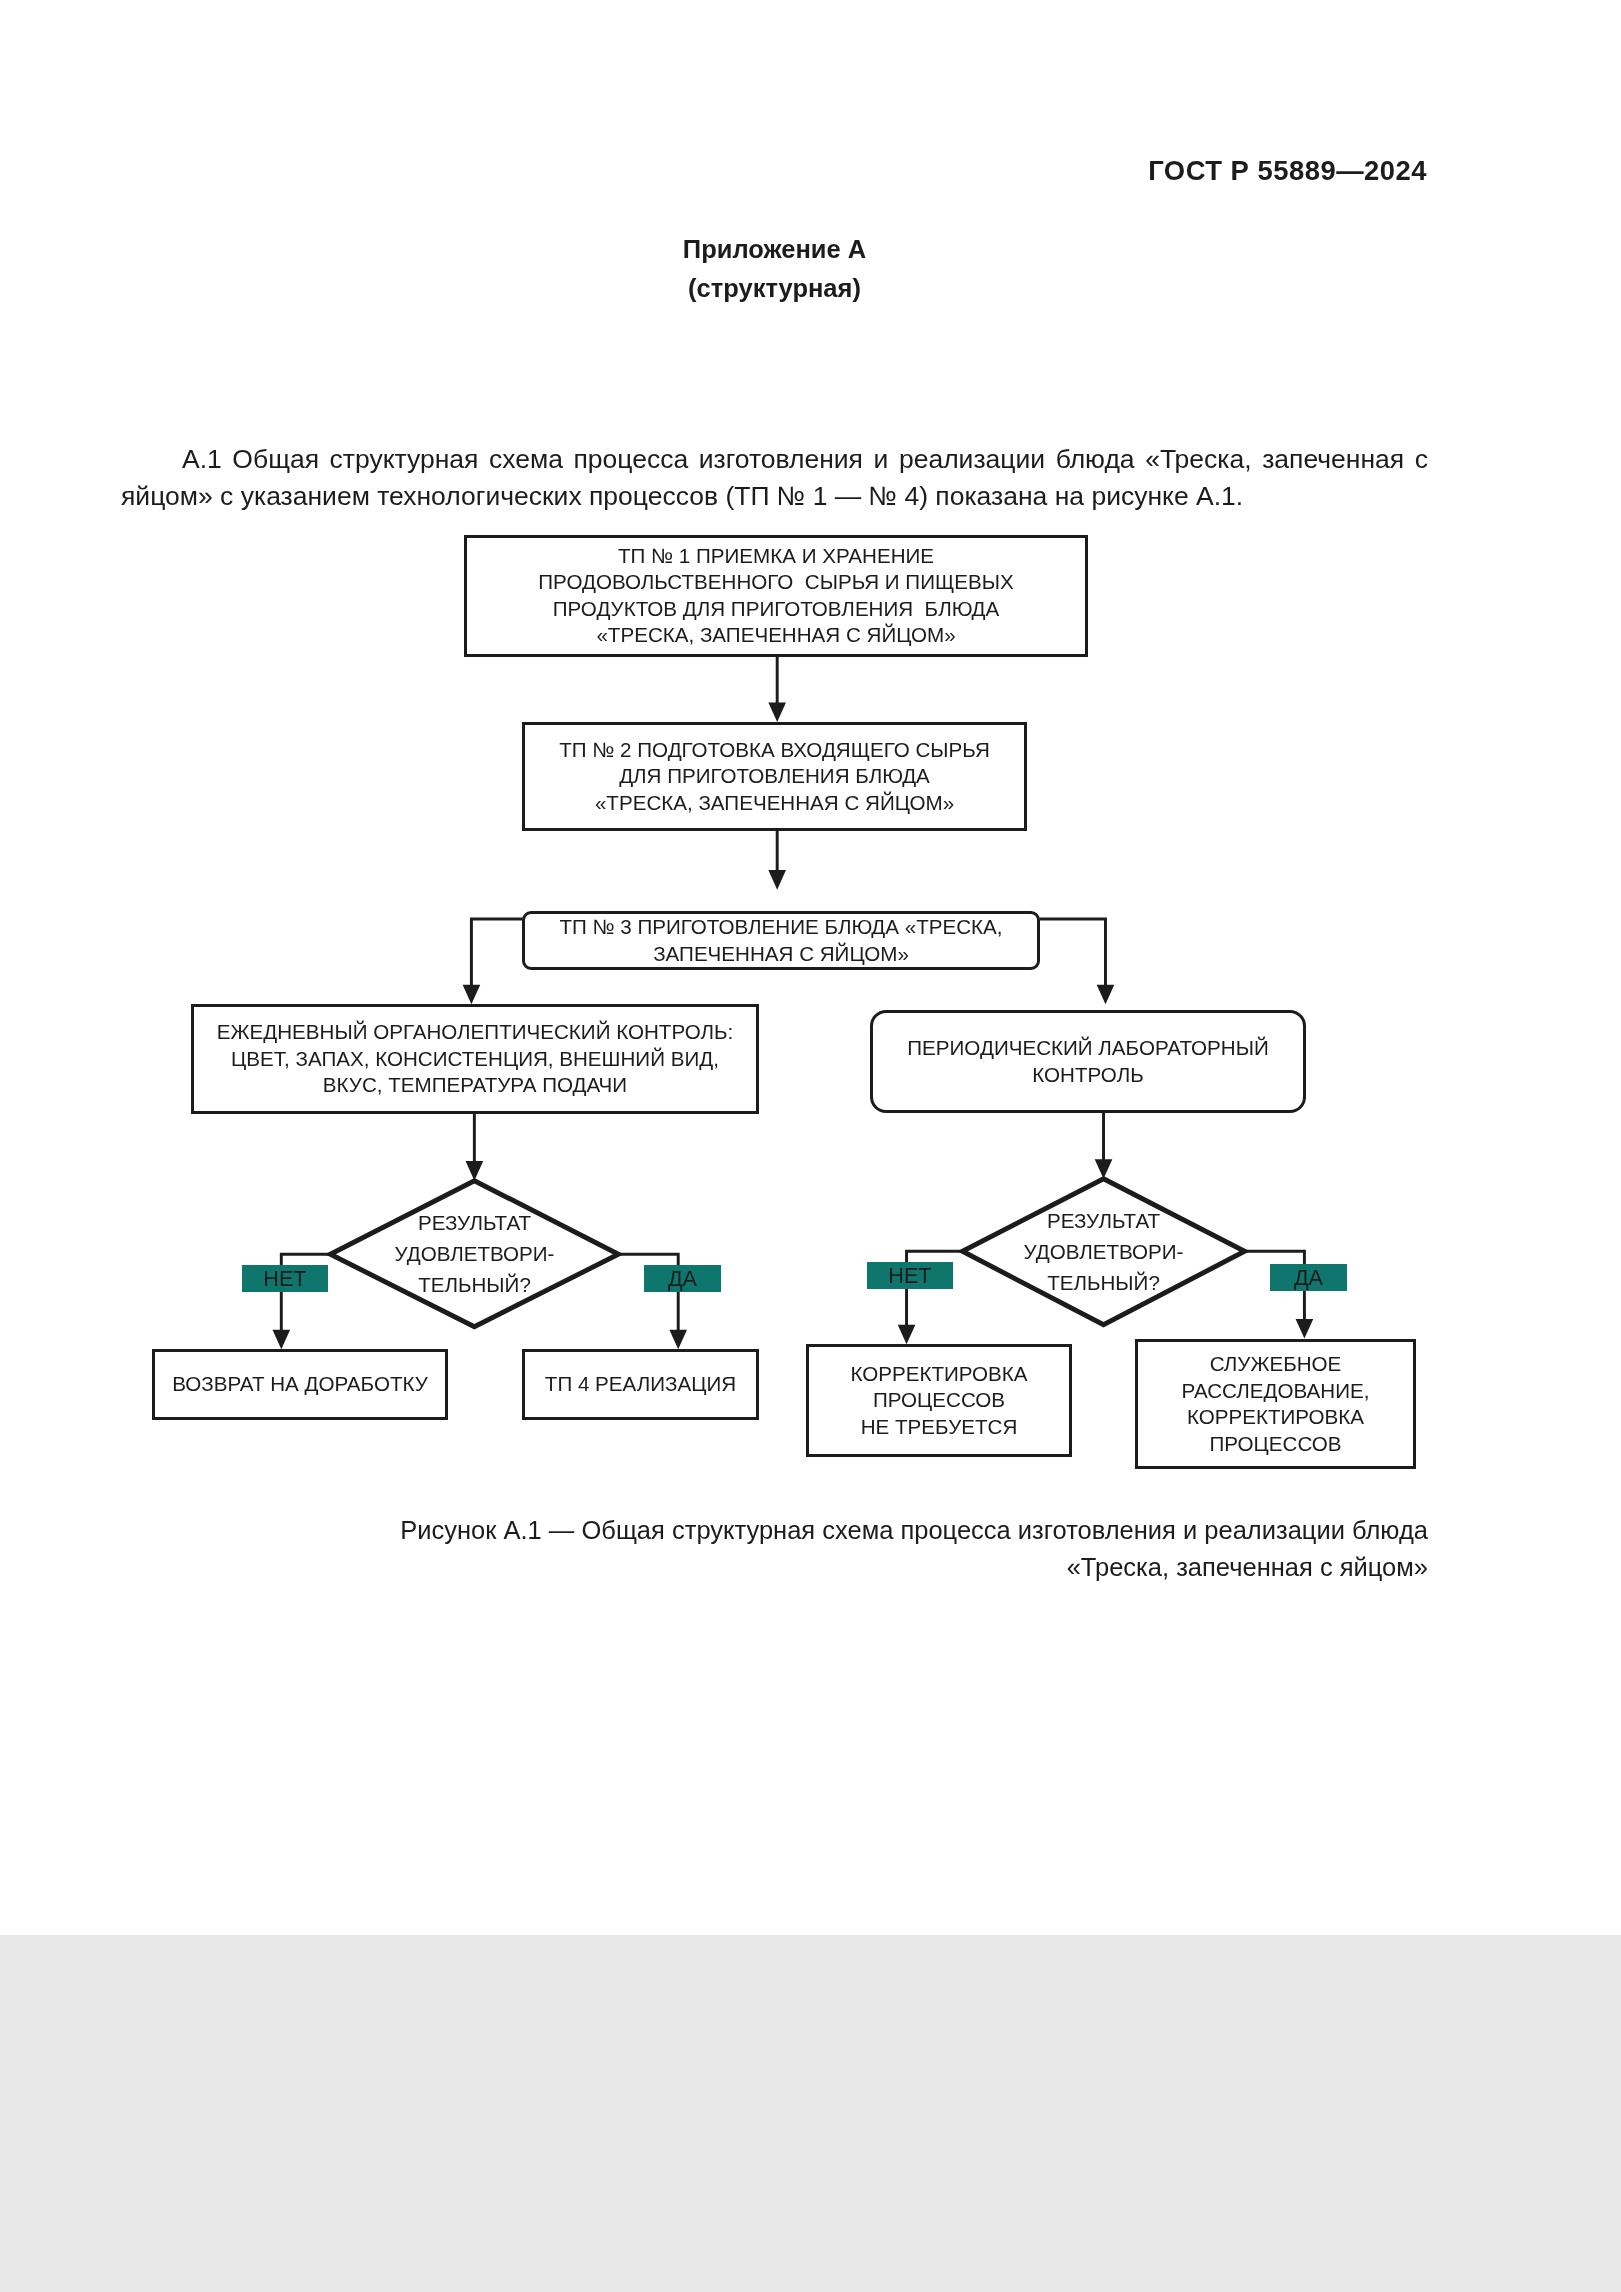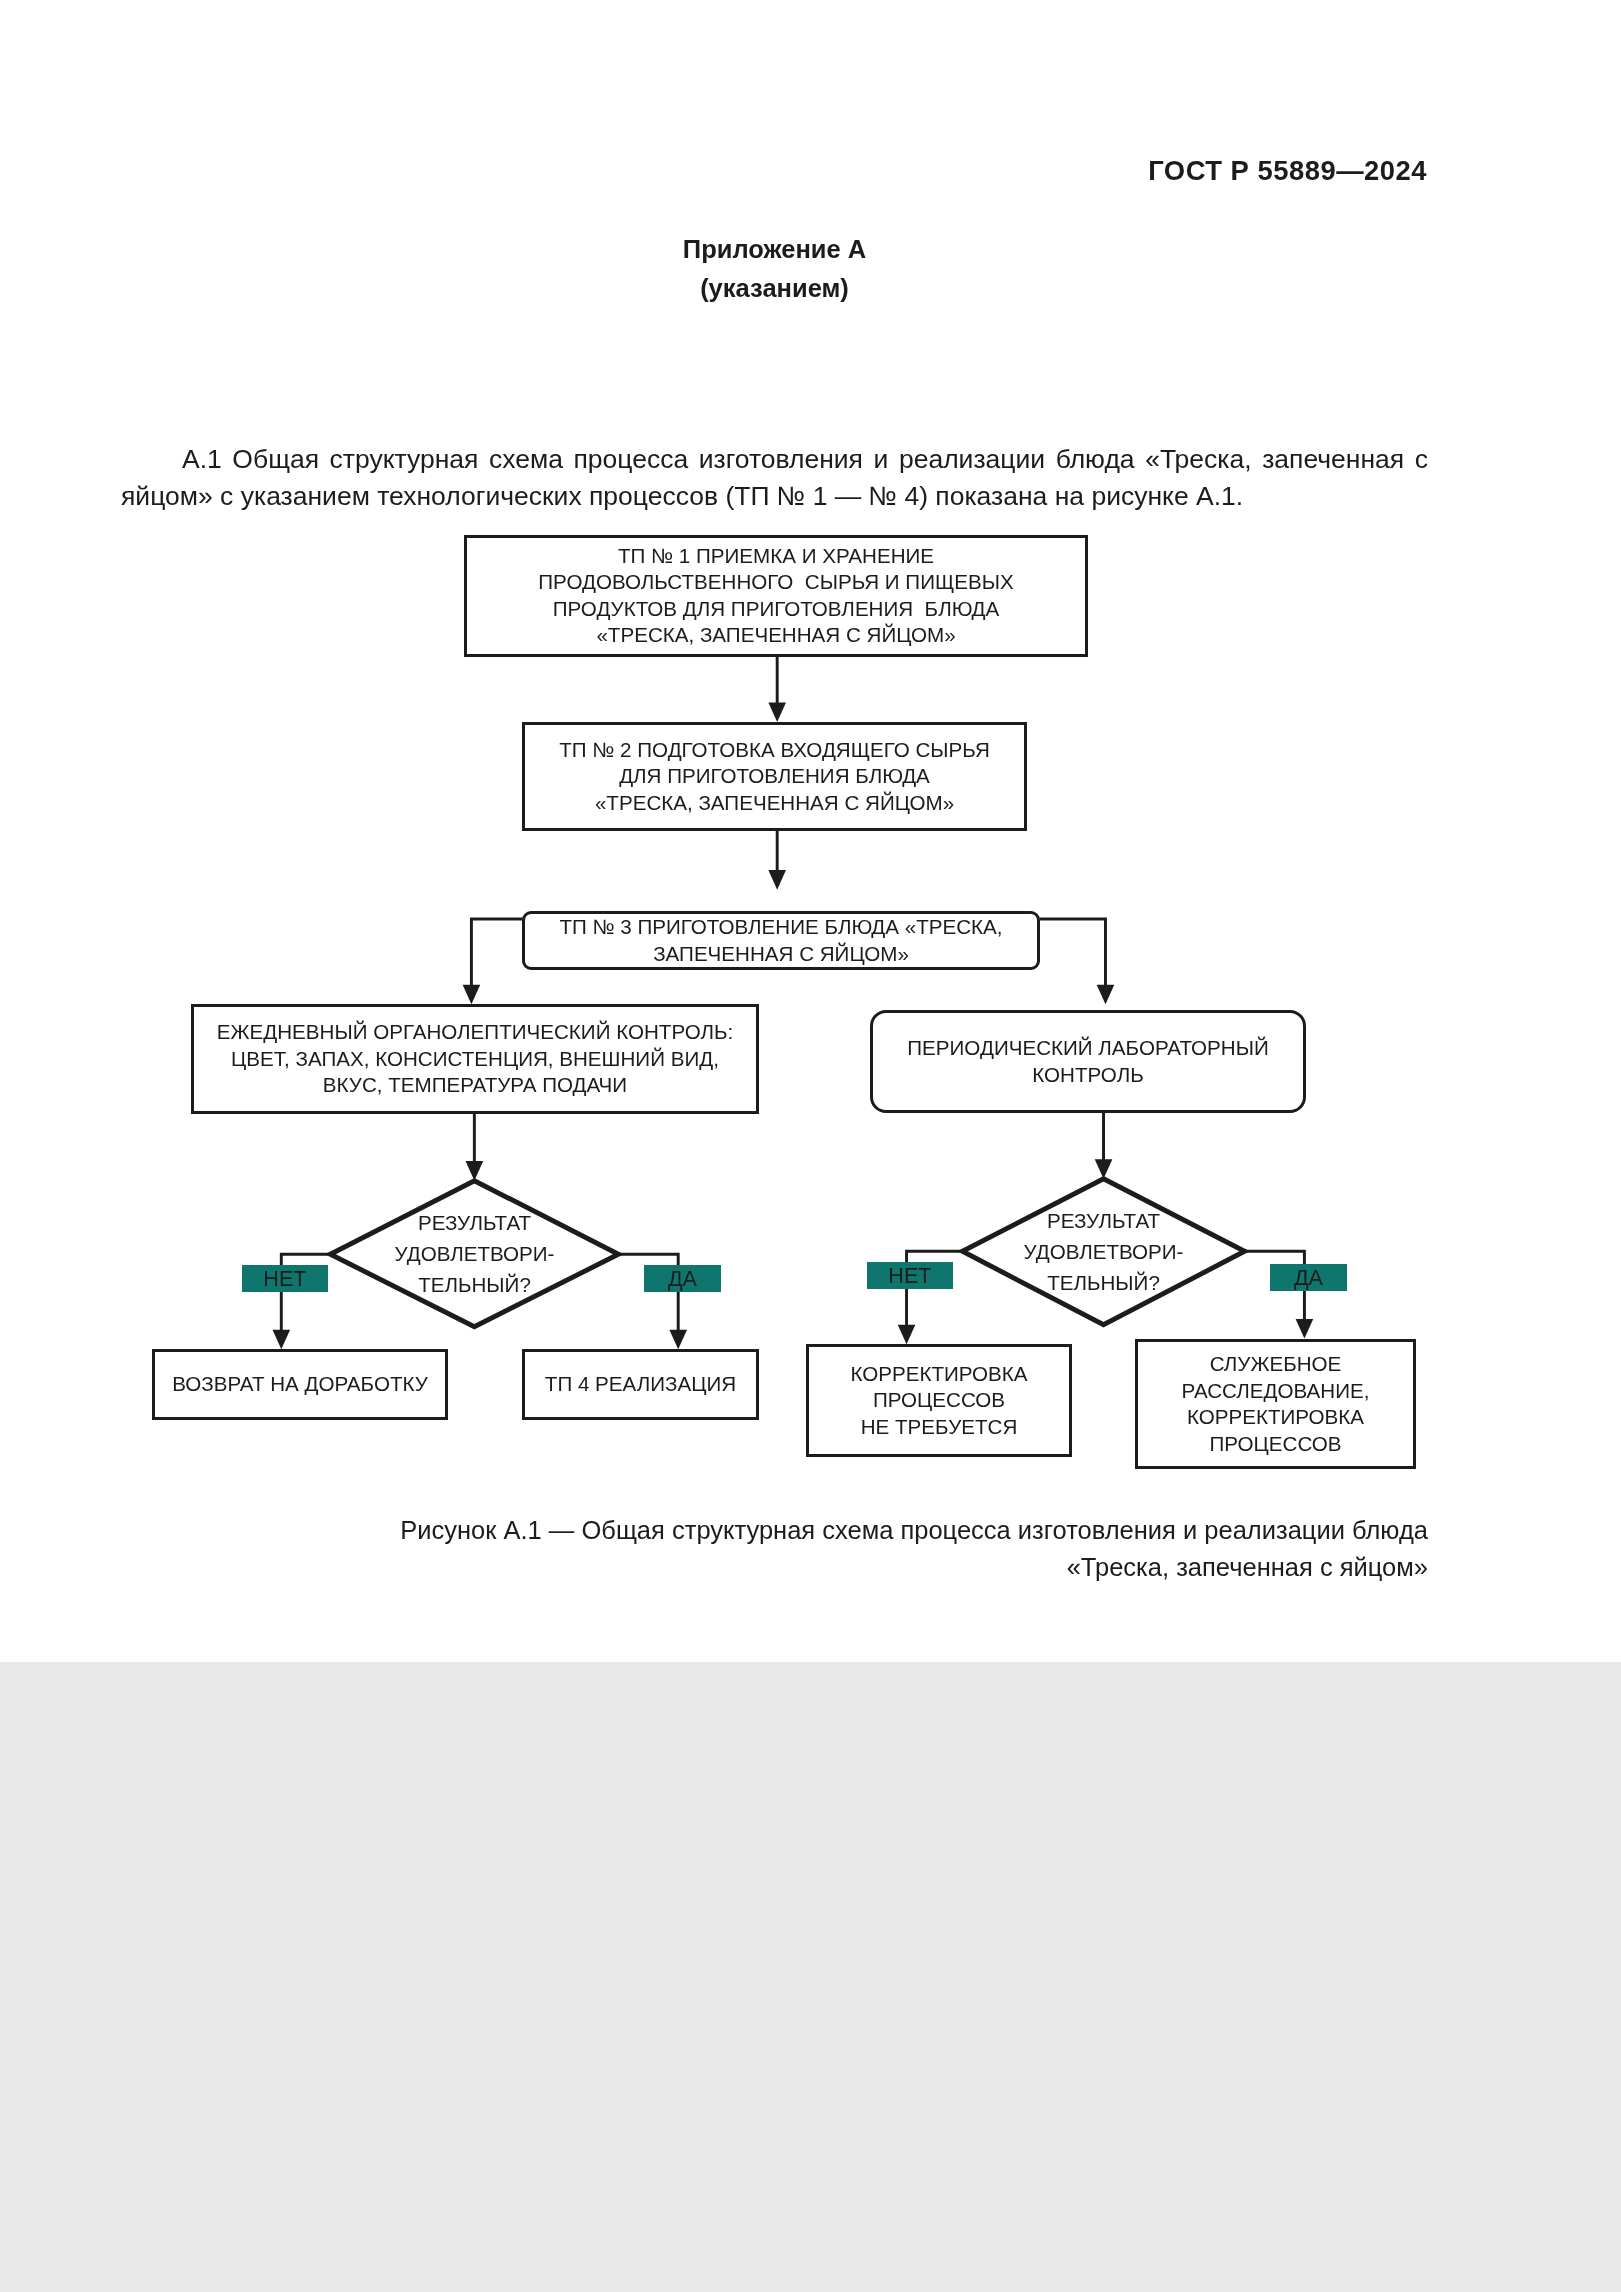--- a/index.html
+++ b/index.html
@@ -3,21 +3,21 @@
 <meta charset="utf-8">
 <style>
   html, body {
     margin: 0;
     padding: 0;
     background: #e8e8e8;
   }
   .page {
     position: relative;
     width: 1621px;
-    height: 1662px;
+    height: 1935px;
     background: #ffffff;
     font-family: "Liberation Sans", "DejaVu Sans", sans-serif;
     color: #1c1c1c;
     overflow: hidden;
     text-decoration: underline;
   }
   .doc-header {
     position: absolute;
     top: 155px;
     right: 194px;
@@ -124,21 +124,21 @@
   }
 </style>
 </head>
 <body>
 
 <div class="page">
 
   <div class="doc-header">ГОСТ Р 55889—2024</div>
 
   <div class="annex-title">Приложение А</div>
-  <div class="annex-subtitle">(указанием)</div>
+  <div class="annex-subtitle">(структурная)</div>
 
 
   <p class="intro-para">А.1 Общая структурная схема процесса изготовления и реализации блюда «Треска, запеченная с яйцом» с указанием технологических процессов (ТП № 1 — № 4) показана на рисунке А.1.</p>
 
   <div class="flowchart">
 
     <svg class="connectors" width="1621" height="980" viewBox="0 0 1654 1000">
 
       <line x1="793" y1="130" x2="793" y2="182" stroke="#1c1c1c" stroke-width="3"></line>
       <polygon points="784,177 802,177 793,197" fill="#1c1c1c"></polygon>

